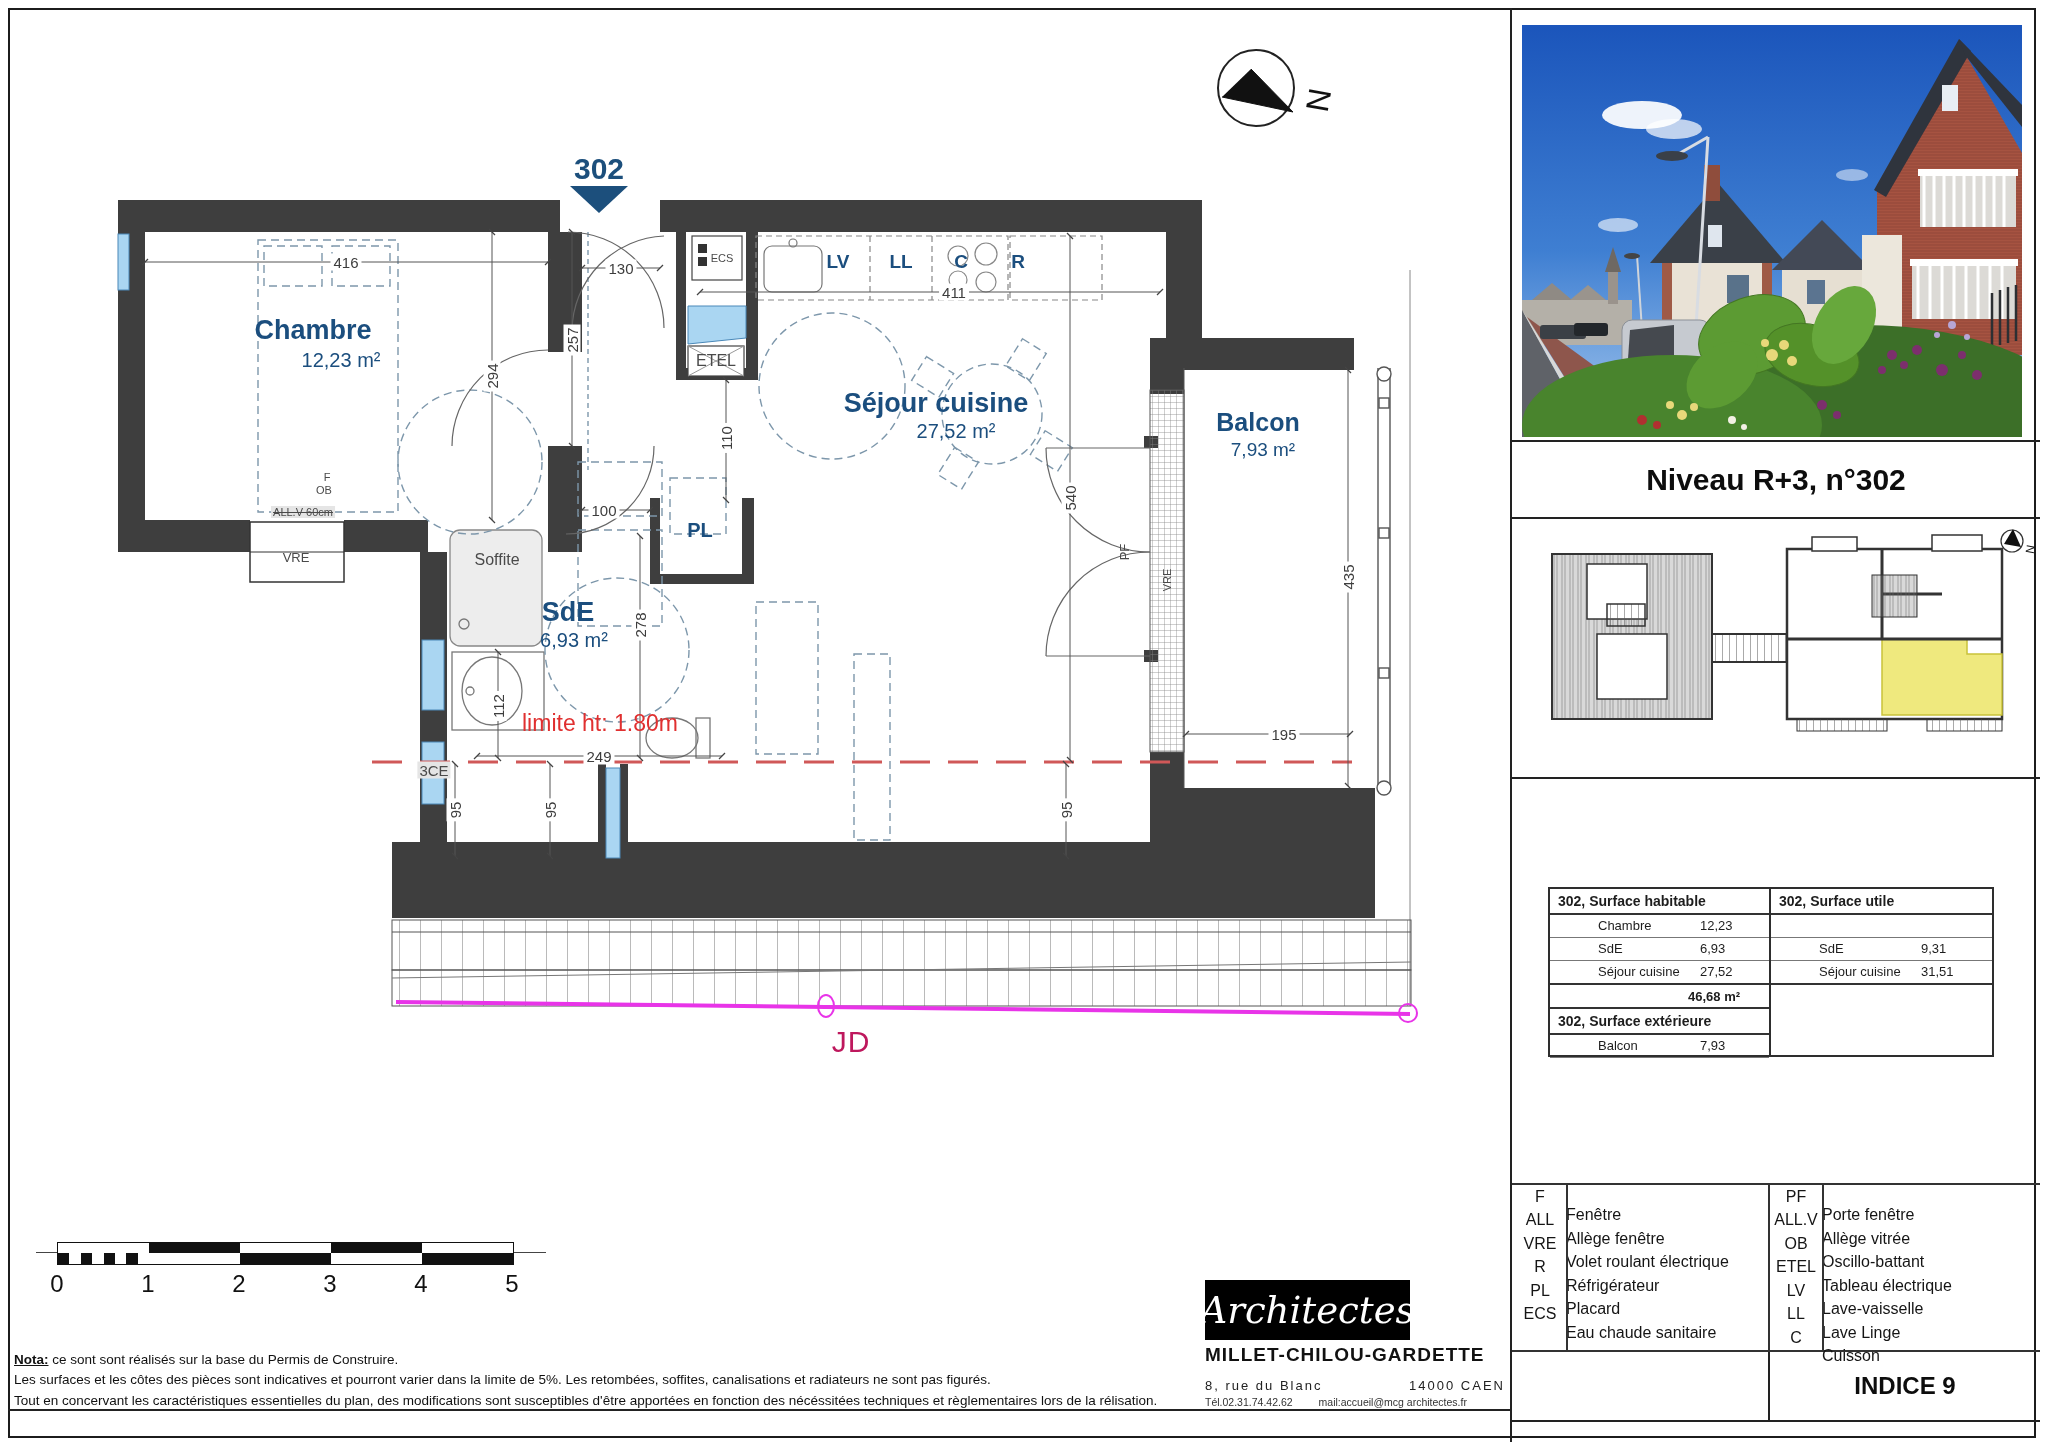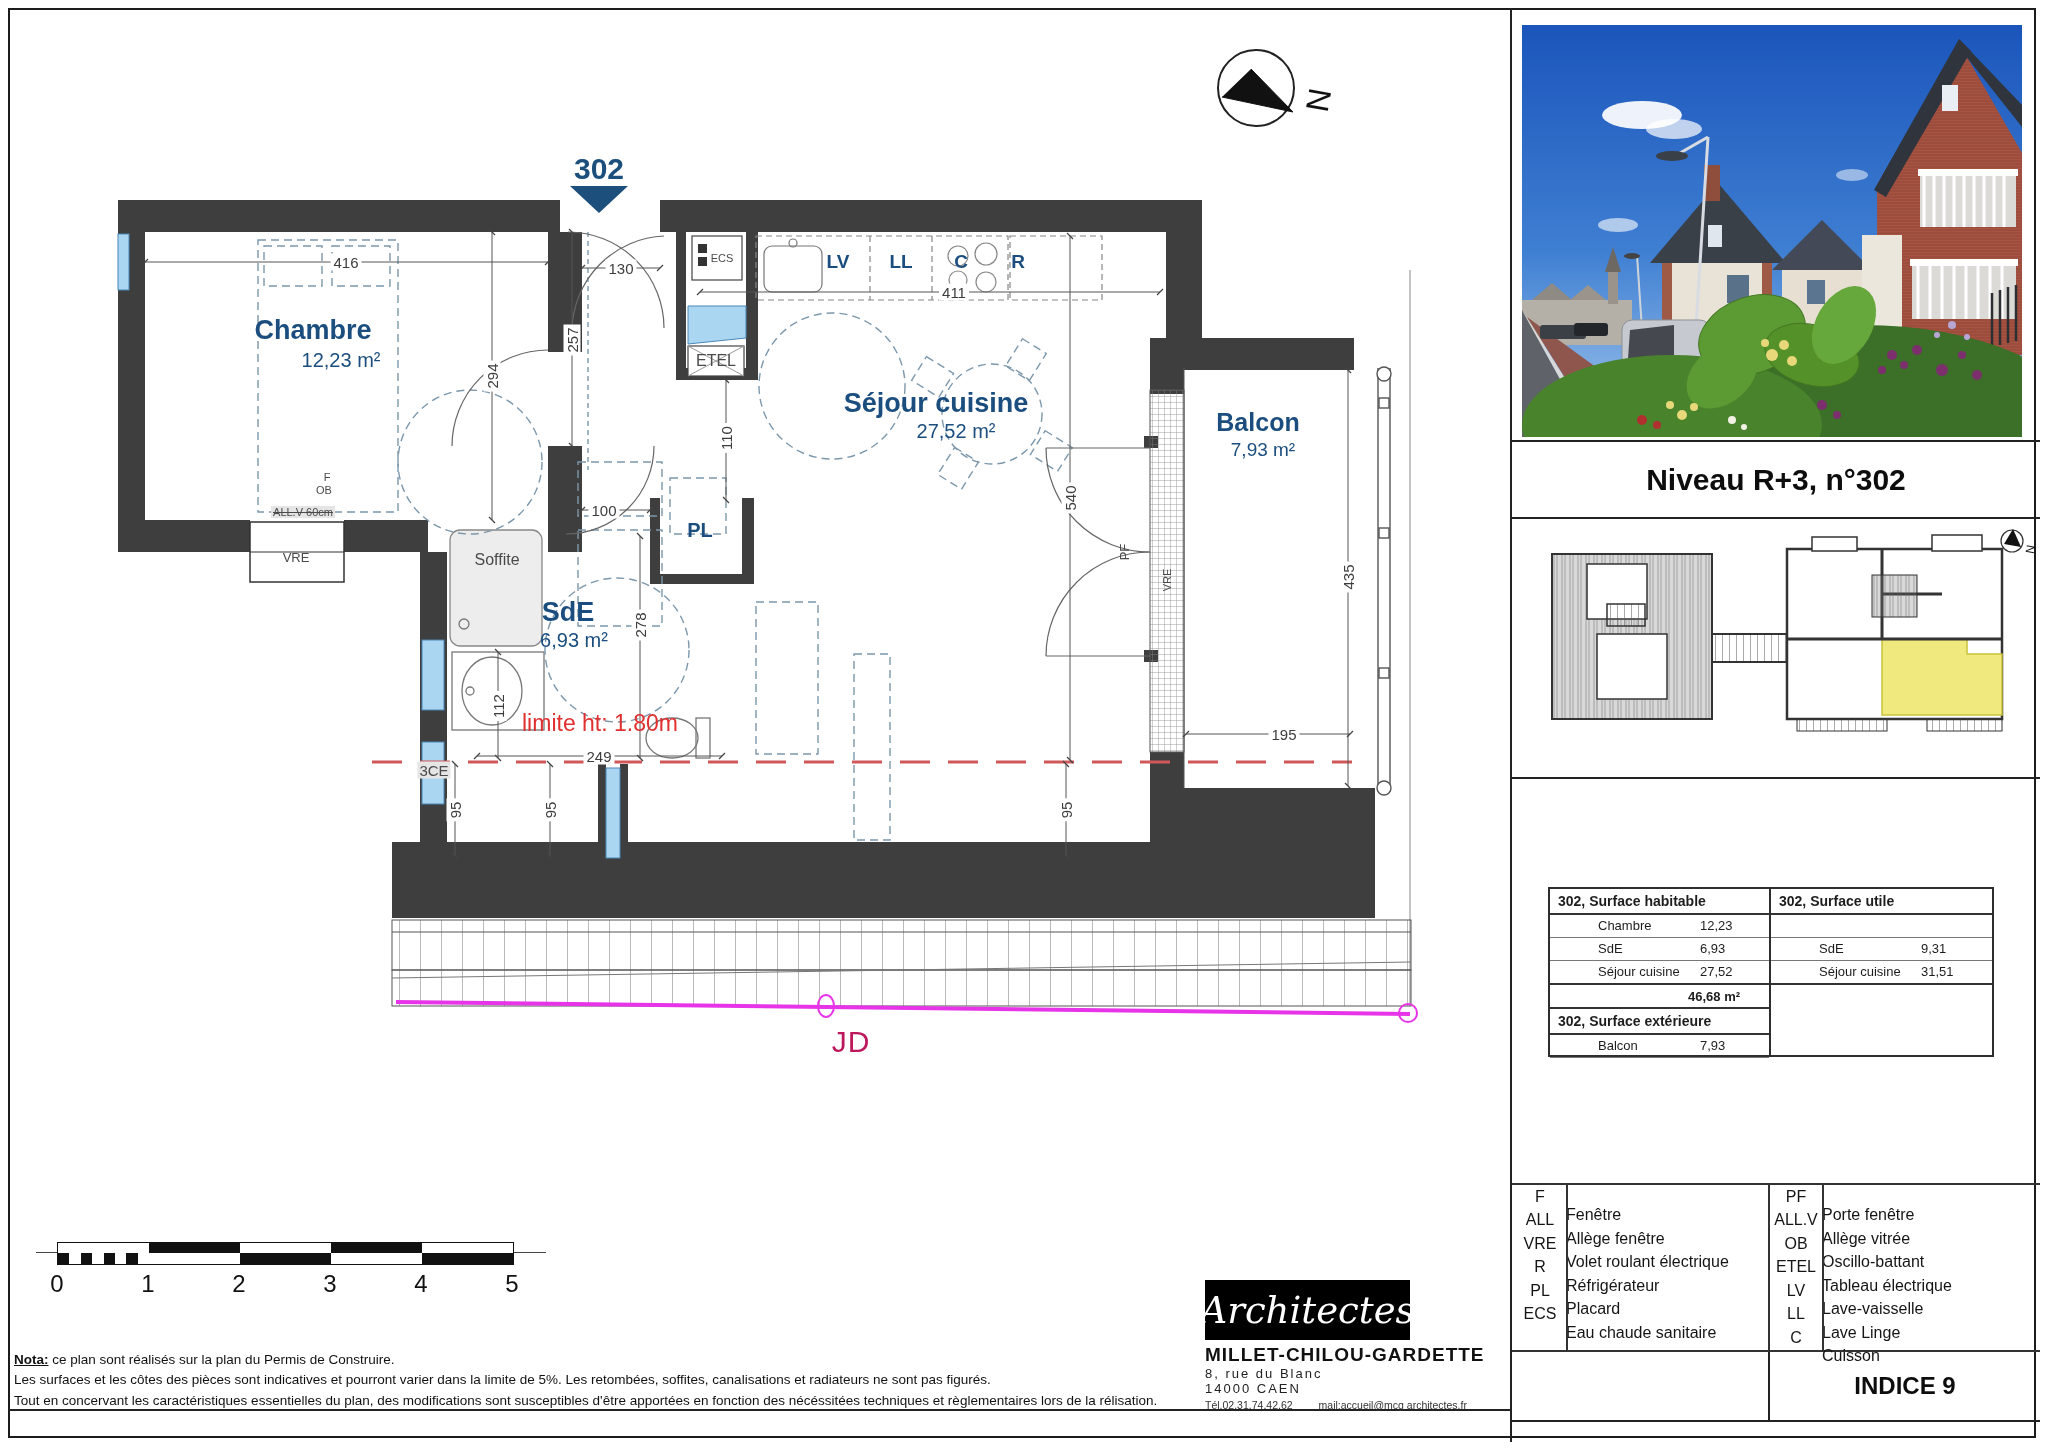--- a/index.html
+++ b/index.html
@@ -37,21 +37,21 @@
   .sb-num{position:absolute;transform:translateX(-50%);font-size:24px;color:#111;}
 
   
   #nota{position:absolute;left:14px;top:1350px;width:1180px;font-size:13.5px;color:#111;line-height:1.5;}
   .nota-label{font-weight:bold;text-decoration:underline;}
   #nota-rule{position:absolute;left:8px;top:1409px;width:1504px;border-top:2px solid #222;}
   #architect{position:absolute;left:1205px;top:1280px;width:312px;}
   #arch-logo{width:205px;height:60px;background:#000;color:#fff;display:flex;align-items:center;
              justify-content:center;font-family:"DejaVu Serif",serif;font-style:italic;font-size:37px;}
   #arch-name{margin-top:4px;font-weight:bold;font-size:19px;letter-spacing:1px;color:#111;}
-  #arch-addr{display:flex;justify-content:space-between;width:300px;font-size:13px;letter-spacing:2px;margin-top:0;color:#222;flex-direction:column;}
+  #arch-addr{display:flex;justify-content:space-between;width:300px;font-size:13px;letter-spacing:2px;margin-top:12px;color:#222;}
   #arch-tel{display:flex;gap:26px;font-size:10.5px;margin-top:3px;color:#333;}
 
   
   #panel-divider{position:absolute;left:1510px;top:8px;height:1434px;border-left:2px solid #222;}
   #photo{position:absolute;left:1522px;top:25px;width:500px;height:412px;overflow:hidden;}
   #panel-title{position:absolute;left:1512px;top:440px;width:528px;height:79px;box-sizing:border-box;
                border-top:2px solid #222;border-bottom:2px solid #222;display:flex;align-items:center;
                justify-content:center;font-size:30px;font-weight:bold;color:#0d0d0d;}
   #keyplan{position:absolute;left:1512px;top:519px;width:528px;height:260px;box-sizing:border-box;border-bottom:2px solid #222;}
 
@@ -330,21 +330,21 @@
       </div>
   <div class="sb-num" style="left: 21px; top: 34px;">0</div>
       <div class="sb-num" style="left: 112px; top: 34px;">1</div>
       <div class="sb-num" style="left: 203px; top: 34px;">2</div>
       <div class="sb-num" style="left: 294px; top: 34px;">3</div>
       <div class="sb-num" style="left: 385px; top: 34px;">4</div>
       <div class="sb-num" style="left: 476px; top: 34px;">5</div>
     </div>
 
   <div id="nota">
-    <div class="nota-line"><span class="nota-label">Nota:</span> <span>ce plan sont réalisés sur la plan du Permis de Construire.</span></div>
+    <div class="nota-line"><span class="nota-label">Nota:</span> <span>ce sont sont réalisés sur la base du Permis de Construire.</span></div>
     <div class="nota-line">Les surfaces et les côtes des pièces sont indicatives et pourront varier dans la limite de 5%. Les retombées, soffites, canalisations et radiateurs ne sont pas figurés.</div>
     <div class="nota-line">Tout en concervant les caractéristiques essentielles du plan, des modifications sont susceptibles d'être apportées en fonction des nécéssitées techniques et règlementaires  lors de la rélisation.</div>
   </div>
   <div id="nota-rule"></div>
 
   <div id="architect">
     <div id="arch-logo">Architectes</div>
     <div id="arch-name">MILLET-CHILOU-GARDETTE</div>
     <div id="arch-addr">
       <span>8, rue du Blanc</span>

